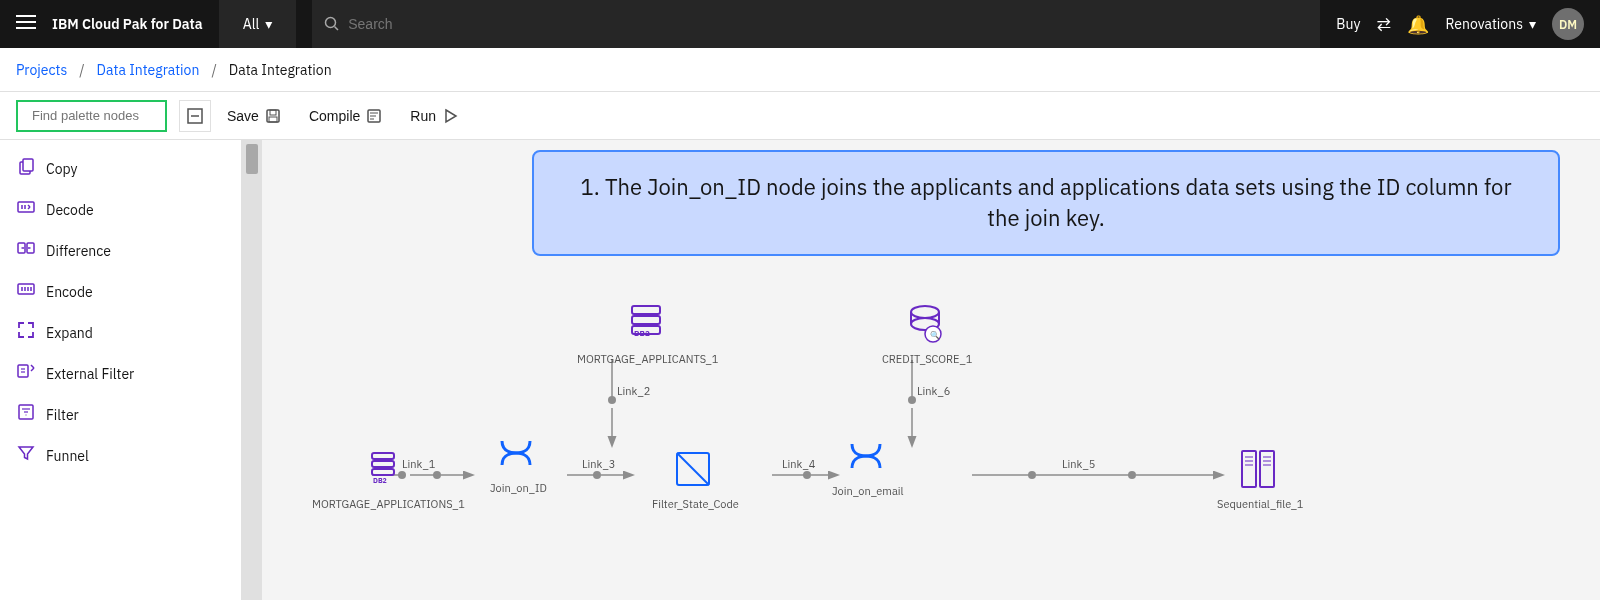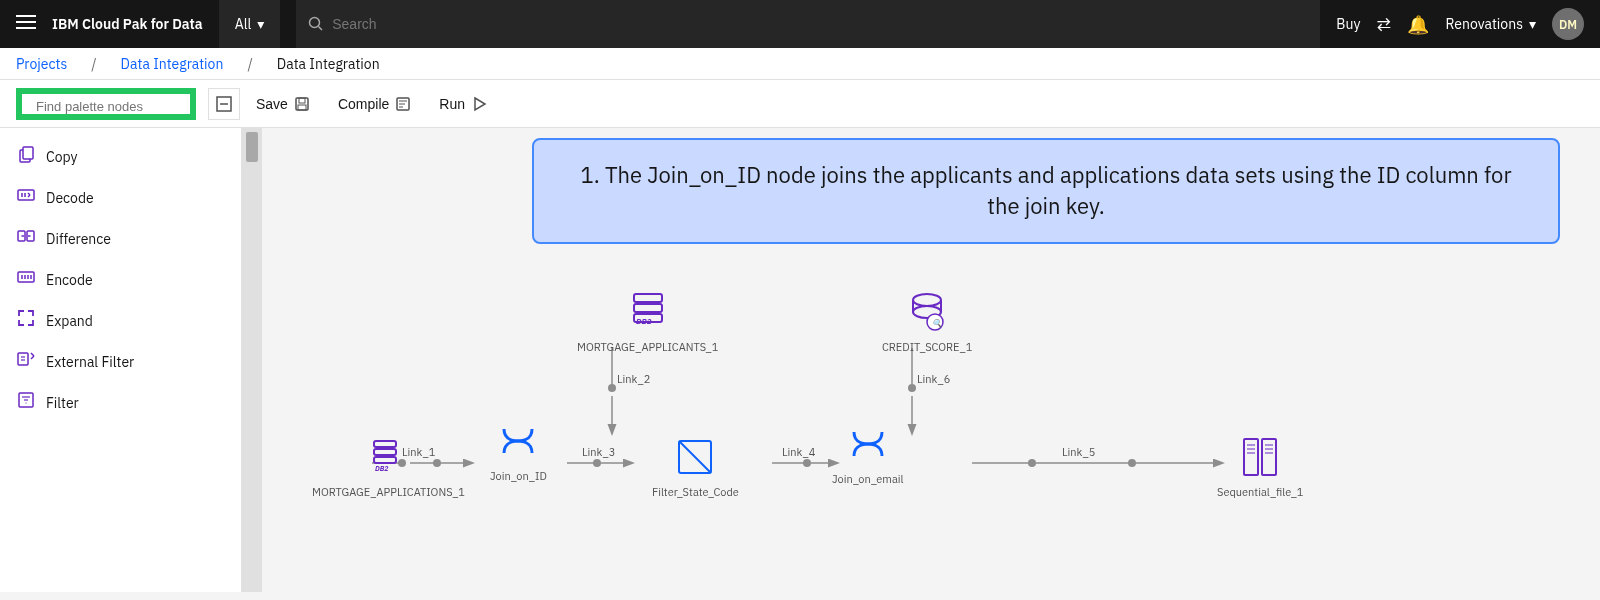--- a/index.html
+++ b/index.html
@@ -12,21 +12,21 @@
       display: flex;
       align-items: center;
       padding: 0 16px;
       color: #fff;
       gap: 16px;
     }
     .topnav-menu { cursor: pointer; font-size: 18px; }
     .topnav-brand { font-size: 14px; font-weight: 600; color: #fff; white-space: nowrap; }
     .topnav-dropdown {
       display: flex; align-items: center; gap: 6px;
-      background: #262626; padding: 0 16px; height: 48px;
+      background: #262626; padding: 0 24px; height: 48px;
       color: #fff; font-size: 14px; cursor: pointer;
     }
     .topnav-search {
       flex: 1; display: flex; align-items: center; gap: 8px;
       background: #262626; padding: 0 12px; height: 48px; color: #a8a8a8; font-size: 14px;
     }
     .topnav-search input {
       background: transparent; border: none; outline: none; color: #fff; font-size: 14px; flex: 1;
     }
     .topnav-right { display: flex; align-items: center; gap: 16px; margin-left: auto; }
@@ -39,44 +39,44 @@
     .topnav-avatar {
       width: 32px; height: 32px; background: #6f6f6f; border-radius: 50%;
       display: flex; align-items: center; justify-content: center;
       color: #fef9c3; font-size: 12px; font-weight: 600;
     }
 
     
     .breadcrumb {
       background: #fff;
       padding: 0 16px;
-      height: 32px;
+      height: 44px;
       display: flex;
       align-items: center;
-      gap: 24px;
+      gap: 12px;
       font-size: 14px;
       border-bottom: 1px solid #e0e0e0;
     }
     .breadcrumb-link { color: #0f62fe; cursor: pointer; text-decoration: none; }
     .breadcrumb-sep { color: #6f6f6f; }
     .breadcrumb-current { color: #161616; }
 
     
     .toolbar {
       background: #fff;
       height: 48px;
       display: flex;
       align-items: center;
       padding: 0 16px;
       gap: 0;
       border-bottom: 1px solid #e0e0e0;
     }
     .toolbar-search {
-      display: flex; align-items: flex-end; gap: 6px;
-      border: 6px solid #22c55e; padding: 0 8px; height: 32px; width: 180px;
+      display: flex; align-items: center; gap: 6px;
+      border: 2px solid #22c55e; padding: 0 8px; height: 32px; width: 151px;
       font-size: 13px; color: #6f6f6f;
     }
     .toolbar-search input {
       border: none; outline: none; font-size: 13px; color: #161616; background: transparent; flex: 1;
     }
     .toolbar-actions { display: flex; align-items: center; gap: 4px; margin-left: 12px; }
     .toolbar-btn {
       display: flex; align-items: center; gap: 6px;
       padding: 0 12px; height: 32px;
       font-size: 14px; cursor: pointer; background: transparent; border: none;
@@ -156,21 +156,21 @@
       right: 0;
       bottom: 0;
     }
 
     
     .node {
       position: absolute;
       display: flex; flex-direction: column; align-items: center;
       font-size: 12px; color: #161616;
     }
-    .node-icon { width: 48px; height: 48px; display: flex; align-items: center; justify-content: center; font-style: italic; }
+    .node-icon { width: 48px; height: 48px; display: flex; align-items: center; justify-content: flex-start; }
     .node-label { margin-top: 4px; font-size: 11px; color: #525252; white-space: nowrap; }
 
     
     .flow-svg {
       position: absolute;
       top: 0; left: 0;
       width: 100%; height: 100%;
       pointer-events: none;
     }
   </style>
@@ -338,20 +338,28 @@
         <svg width="20" height="20" viewBox="0 0 20 20" fill="none">
             <rect x="3" y="3" width="14" height="14" rx="1" stroke="#6929c4" stroke-width="1.5"></rect>
             <line x1="6" y1="7" x2="14" y2="7" stroke="#6929c4" stroke-width="1.2"></line>
             <line x1="8" y1="10" x2="12" y2="10" stroke="#6929c4" stroke-width="1.2"></line>
             <line x1="9.5" y1="13" x2="10.5" y2="13" stroke="#6929c4" stroke-width="1.2"></line>
           </svg>
       </span>
       <span>Filter</span>
     </div>
 
+    <div class="palette-item">
+      <span class="palette-icon">
+        <svg width="20" height="20" viewBox="0 0 20 20" fill="none">
+            <path d="M3 4h14l-5.5 7v5l-3-1.5V11L3 4z" stroke="#6929c4" stroke-width="1.5"></path>
+          </svg>
+      </span>
+      <span>Funnel</span>
+    </div>
   </div>
 
   <div class="canvas">
 
     <div class="scroll-indicator">
       <div class="scroll-thumb"></div>
     </div>
 
     <div class="tooltip-balloon">
       <span>1. The Join_on_ID node joins the applicants and applications data sets using the ID column for the join key.</span>

